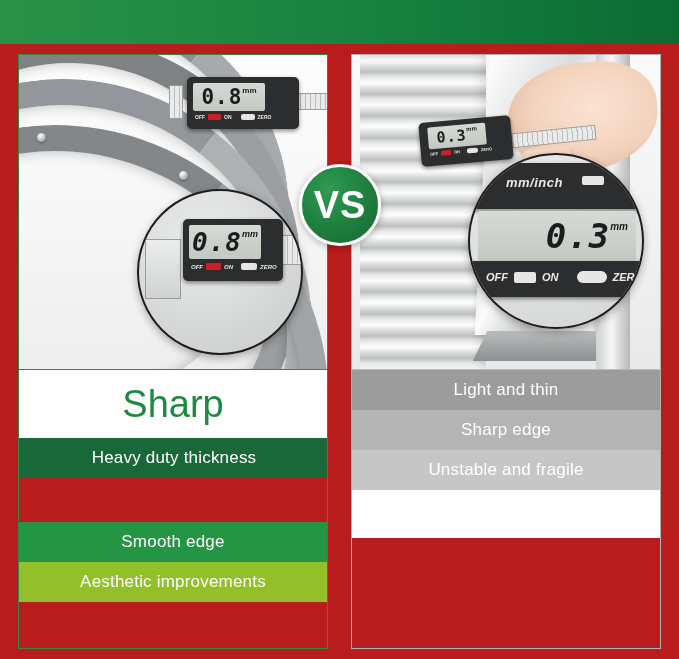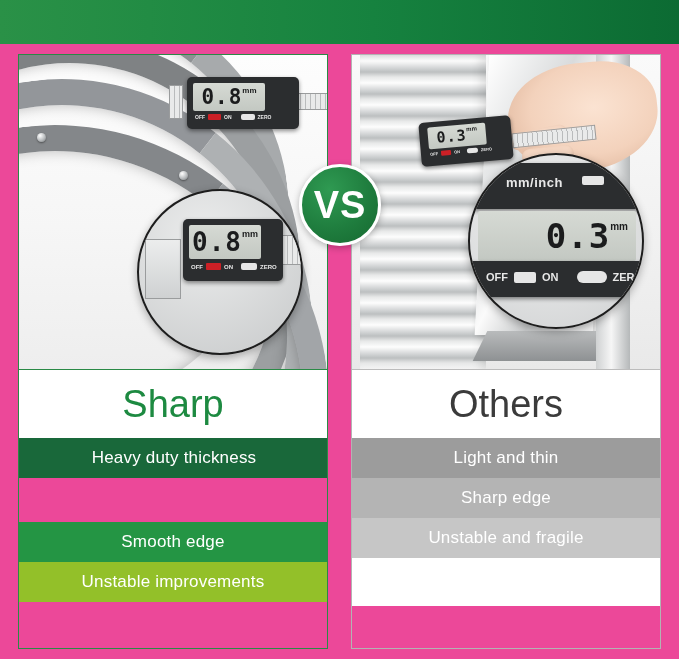--- a/index.html
+++ b/index.html
@@ -3,21 +3,21 @@
 <meta charset="utf-8">
 <style>
   * { box-sizing: border-box; margin: 0; padding: 0; }
   html, body {
     width: 679px; height: 659px;
     background: #ffffff;
     font-family: "Liberation Sans", sans-serif;
     overflow: hidden;
   }
 
-  #page { position: relative; width: 679px; height: 659px; background:#ec4899; }
+  #page { position: relative; width: 679px; height: 659px; background:#b91c1c; }
 
   
   .topbar {
     position: absolute; left:0; top:0; width:679px; height:44px;
     background: linear-gradient(90deg, #2a9147 0%, #228c44 22%, #16823f 55%, #0c6b33 100%);
   }
 
   
   .columns {
     position: absolute; left:0; top:44px; width:679px; height:615px;
@@ -119,20 +119,21 @@
   .cal-lbl { color:#e8e8e8; font-weight:700; font-family:"Liberation Sans",sans-serif; }
   .cal-sw { background:#e6e6e6; border-radius:2px; }
   .cal-red { background:#cc2026; border-radius:1px; }
 
   
   .mag {
     position:absolute; border-radius:50%;
     border:2px solid #1d1d1d; overflow:hidden;
     background:#d9dadb;
     box-shadow: 0 3px 8px rgba(0,0,0,.3);
+    font-style: italic;
   }
   .mag-ours  { left:118px; top:134px; width:166px; height:166px;
                background: radial-gradient(circle at 40% 30%, #eceded, #c7c9ca); }
   .mag-other { left:116px; top:98px; width:176px; height:176px;
                background: radial-gradient(circle at 45% 35%, #f2f2f2, #cfd1d2); }
 
   
   .vs {
     position:absolute; left:299px; top:164px; width:82px; height:82px;
     border-radius:50%;
@@ -223,21 +224,21 @@
         </div>
       </div>
 
       <div class="title-row">
         <span class="title-ours">Sharp</span>
       </div>
 
       <div class="rows">
         <div class="row" style="background:#19683a;padding-left:8px;">Heavy duty thickness</div>
         <div class="row" style="background:#249544;margin-top:44px;">Smooth edge</div>
-        <div class="row" style="background:#93c029;">Unstable improvements</div>
+        <div class="row" style="background:#93c029;">Aesthetic improvements</div>
       </div>
     </div>
 
     <div class="col col-other">
 
       <div class="photo ph-other">
         <div class="corrugated"></div>
         <div class="sheet"></div>
         <div class="sheet-edge"></div>
         <div class="post"></div>
@@ -277,23 +278,20 @@
           <div class="cal-btnrow" style="left:16px;top:116px;gap:6px;">
             <span class="cal-lbl" style="font-size:11px;">OFF</span>
             <span class="cal-sw" style="width:22px;height:11px;"></span>
             <span class="cal-lbl" style="font-size:11px;">ON</span>
             <span class="cal-sw" style="width:30px;height:12px;border-radius:6px;margin-left:12px;"></span>
             <span class="cal-lbl" style="font-size:11px;">ZERO</span>
           </div>
         </div>
       </div>
 
-      <div class="title-row">
-        <span class="title-other">Others</span>
-      </div>
 
       <div class="rows">
         <div class="row" style="background:#9c9c9c;">Light and thin</div>
         <div class="row" style="background:#b4b4b4;">Sharp edge</div>
         <div class="row" style="background:#c6c6c6;text-align:right;">Unstable and fragile</div>
         <div class="row row-empty"></div>
       </div>
     </div>
 
   </div>

